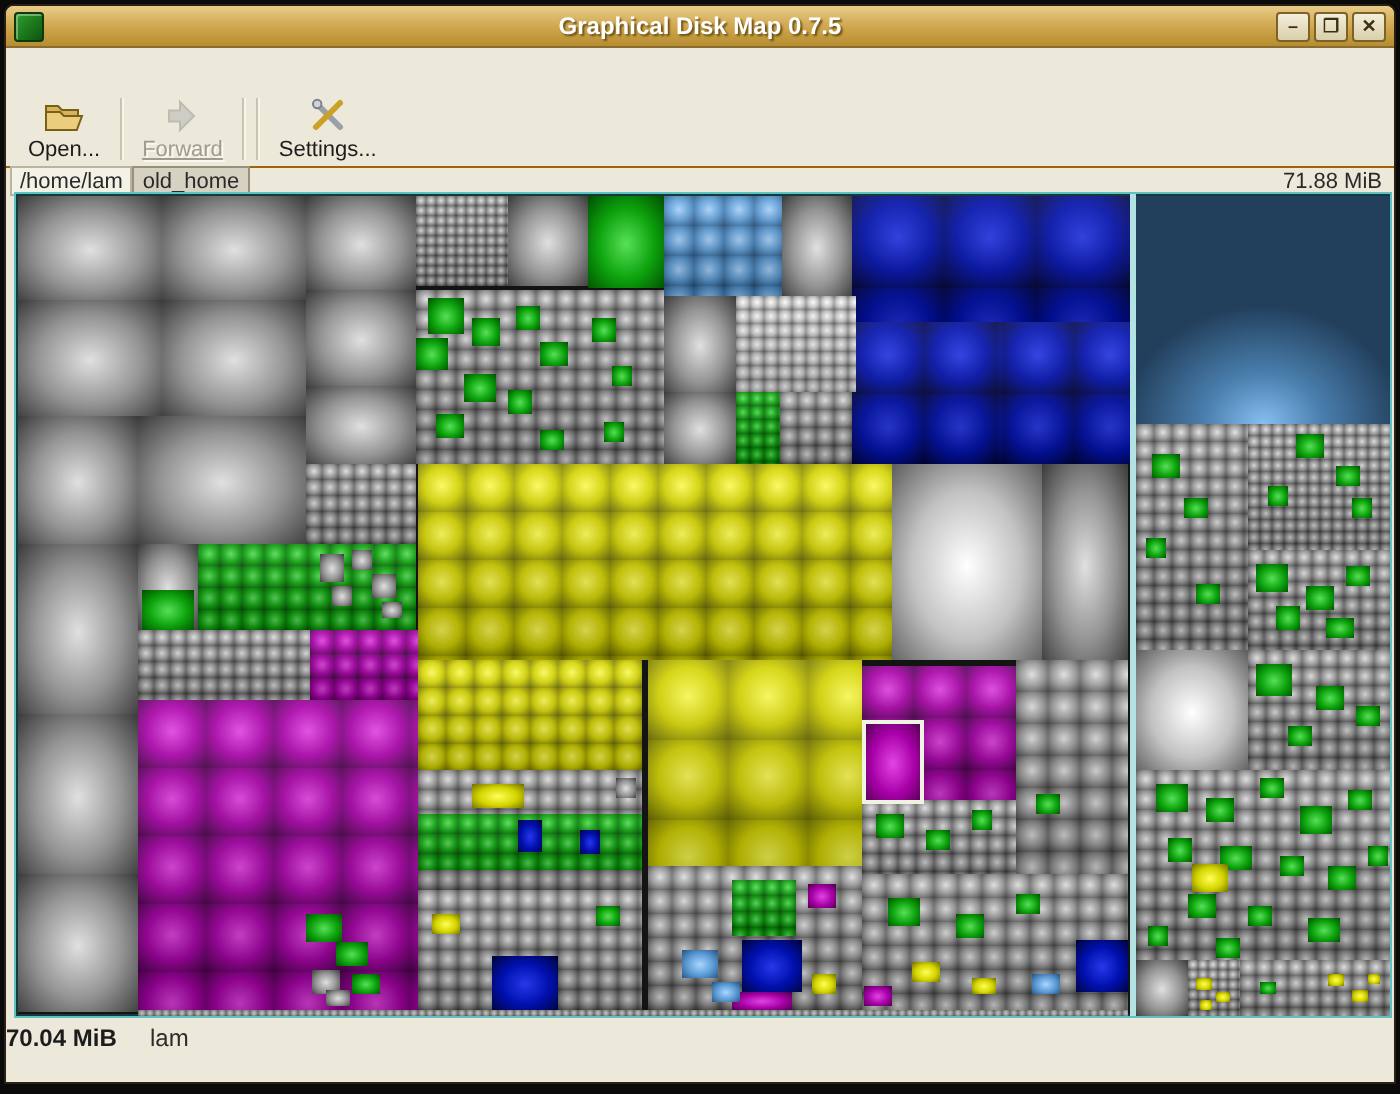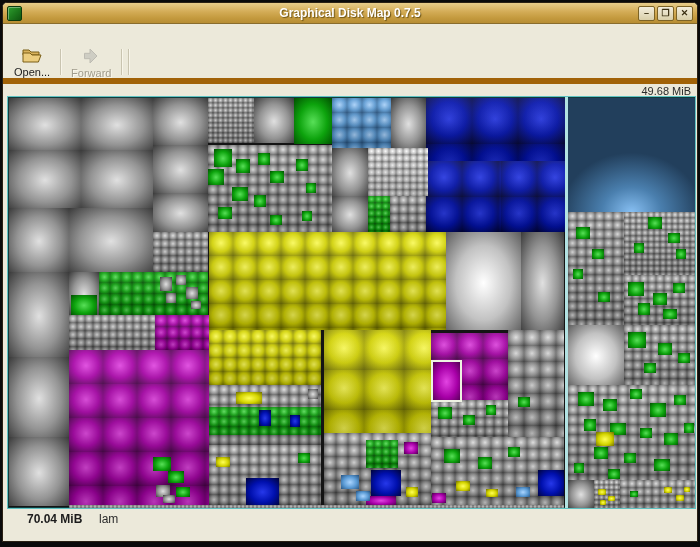--- a/index.html
+++ b/index.html
@@ -20,27 +20,27 @@
                 color:#fff; text-shadow:1px 1px 1px #6d5415; }
   #win-buttons { margin-left:auto; display:flex; gap:2px; padding-right:4px; position:relative; }
   .winbtn { width:17px; height:15px; background:linear-gradient(#f3eedd,#d9cfa9); border:1px solid #7c6325;
             border-radius:2px; font-size:9px; line-height:13px; text-align:center; color:#3a2f12; font-weight:bold; cursor:default; }
 
   #menubar { position:absolute; left:0; top:22px; width:100%; height:21px; background:#ece9da; display:flex; align-items:center; }
   .menu-item { font-size:12px; color:#1c1c1c; padding:3px 8px; margin-left:4px; }
   .menu-item::first-letter { text-decoration:underline; }
 
   #toolbar { position:absolute; left:0; top:43px; width:100%; height:38px; background:#ece9da;
-             border-bottom:6px solid #a16207; display:flex; align-items:stretch; padding-left:4px; }
+             border-bottom:1px solid #a16207; display:flex; align-items:stretch; padding-left:4px; }
   .tool-btn { display:flex; flex-direction:column; align-items:center; justify-content:center;
               min-width:46px; padding:1px 7px 1px 7px; }
   .tool-btn .ticon { height:20px; display:flex; align-items:flex-end; }
   .tool-btn .tlabel { font-size:11px; color:#1c1c1c; margin-top:1px; }
   .tool-btn.disabled .ticon { opacity:.38; filter:grayscale(1); }
-  .tool-btn.disabled .tlabel { color:#a09c8c; text-shadow:1px 1px 0 #fbf8ee; }
+  .tool-btn.disabled .tlabel { color:#a09c8c; text-shadow:1px 1px 0 #fbf8ee;text-decoration:underline; }
   .tool-sep { width:1px; background:#c9c4b0; margin:3px 3px; box-shadow:1px 0 0 #f8f5ea; }
 
   #pathbar { position:absolute; left:0; top:81px; width:100%; height:13px; display:flex; align-items:center; padding:0 6px 0 2px; }
   .path-seg { font-size:11px; color:#2a2a2a; padding:0 4px; height:15px; line-height:14px; border:1px solid #a8a38e; }
   .path-seg.light { background:#f4f1e6; border-color:#b9b4a0; }
   .path-seg.dark  { background:#d6d2c1; border-color:#96917c; }
   #total-size { margin-left:auto; font-size:11px; color:#2a2a2a; }
 
   
   #map { position:absolute; left:4px; top:93px; width:689px; height:413px;
@@ -57,21 +57,21 @@
   .c-grayl  { --b:#c2c2c2; --l:#ffffff; --d:#5c5c5c; }
   .c-green  { --b:#0da30d; --l:#58e058; --d:#004e00; }
   .c-navy   { --b:#0010ae; --l:#2638ea; --d:#000338; }
   .c-yellow { --b:#d4d400; --l:#ffff58; --d:#6c6c00; }
   .c-magenta{ --b:#a800a8; --l:#e344e3; --d:#470047; }
   .c-lblue  { --b:#5b9bd5; --l:#abd5ff; --d:#24507d; }
   .c-cyan   { background:#b2e2e2 !important; background-image:none !important; }
   .c-steel  { background:radial-gradient(ellipse 55% 52% at 50% 100%, #87bff2 0%, #4a7fae 42%, #223f5c 100%) !important; }
 
   
-  #statusbar { position:absolute; left:0; bottom:0; width:100%; height:31px; background:#ece9da; padding:2px 8px 0 24px; }
+  #statusbar { position:absolute; left:0; bottom:0; width:100%; height:31px; background:#ece9da; padding:2px 8px 0 0; }
   .status-row { display:flex; font-size:12px; color:#1c1c1c; height:14px; line-height:14px; }
   .status-size { font-weight:bold; width:72px; }
   .status-name { color:#2c2c2c; }
 </style>
 </head>
 <body>
 
 <div id="stage">
   <div id="window">
 
@@ -100,24 +100,38 @@
         <div class="tool-btn disabled">
           <span class="ticon">
             <svg width="20" height="20" viewBox="0 0 20 20">
               <path d="M9 3 l7 7 -7 7 v-4.3 H3.5 V7.3 H9z" fill="#8ea2c6" stroke="#5f749c"></path>
             </svg>
           </span>
           <span class="tlabel">Forward</span>
         </div>
         <div class="tool-sep"></div>
         <div class="tool-sep"></div>
+        <div class="tool-btn">
+          <span class="ticon">
+            <svg width="20" height="20" viewBox="0 0 20 20">
+              <path d="M4 3.5 L16 15.5" stroke="#9aa0a8" stroke-width="3" stroke-linecap="round"></path>
+              <path d="M16 3.5 L4 15.5" stroke="#c9a227" stroke-width="3" stroke-linecap="round"></path>
+              <circle cx="4.6" cy="4" r="2.1" fill="#cfd3d9" stroke="#7c828c"></circle>
+            </svg>
+          </span>
+          <span class="tlabel">Settings...</span>
+        </div>
       </div>
 
     <div id="pathbar">
-      <span id="total-size">49.68 MiB</span>
+      <span id="path-segs" style="display:flex">
+          <div class="path-seg light">/home/lam</div>
+          <div class="path-seg dark">old_home</div>
+        </span>
+      <span id="total-size">71.88 MiB</span>
     </div>
 
     <div id="map">
         <div class="cell c-gray plain" style="left: 1px; top: 1px; width: 72px; height: 52px;"></div>
         <div class="cell c-gray plain" style="left: 73px; top: 1px; width: 72px; height: 52px;"></div>
         <div class="cell c-gray plain" style="left: 1px; top: 53px; width: 72px; height: 58px;"></div>
         <div class="cell c-gray plain" style="left: 73px; top: 53px; width: 72px; height: 58px;"></div>
         <div class="cell c-gray plain" style="left: 145px; top: 1px; width: 55px; height: 47px;"></div>
         <div class="cell c-gray tiled" style="--ts: 5px; left: 200px; top: 1px; width: 46px; height: 45px;"></div>
         <div class="cell c-gray plain" style="left: 246px; top: 1px; width: 40px; height: 45px;"></div>

